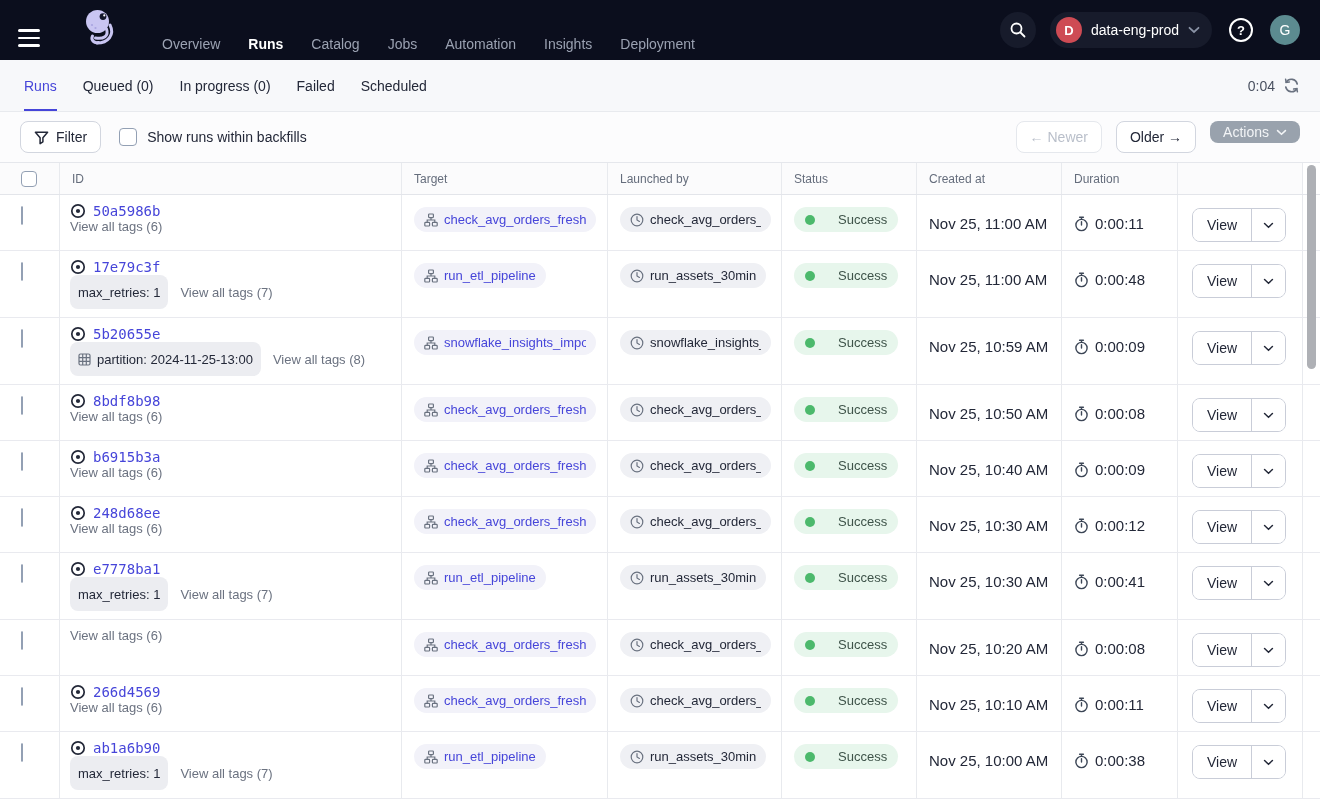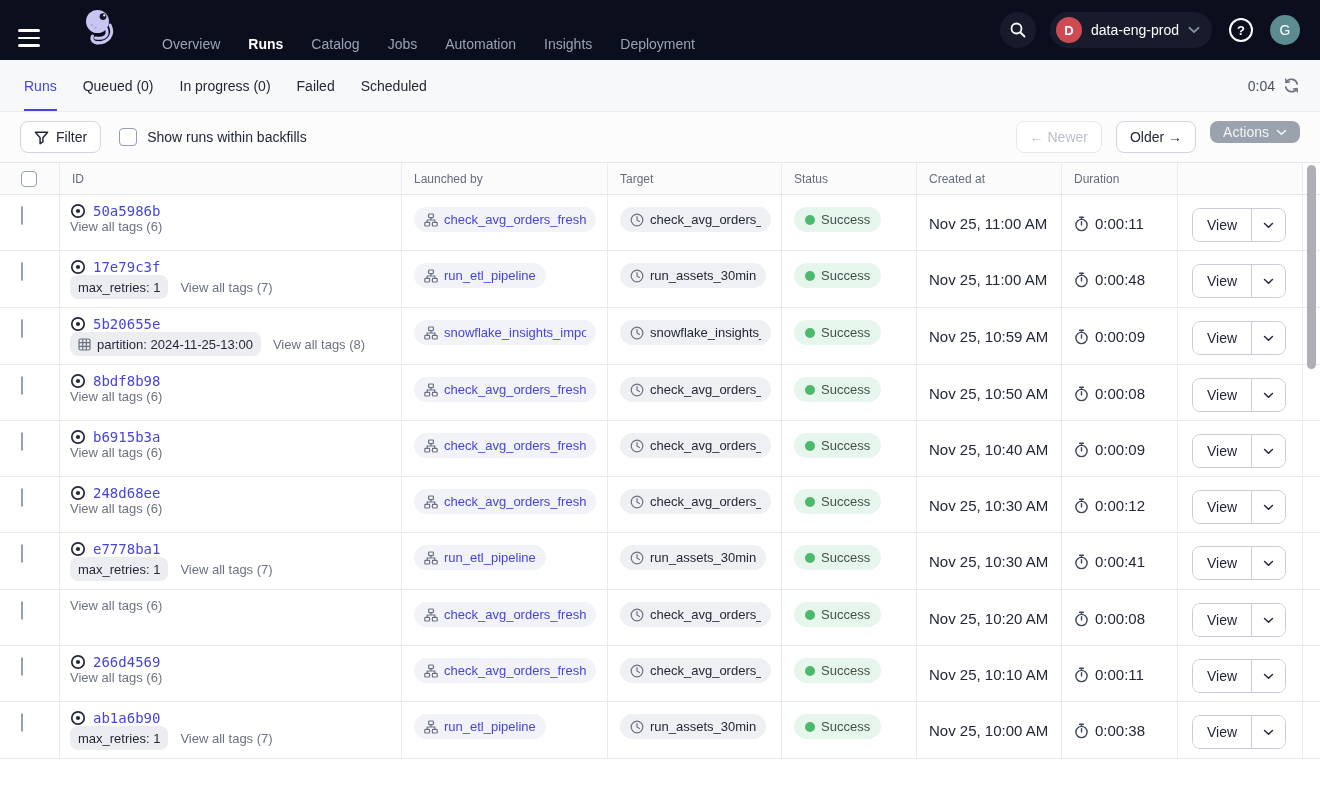--- a/index.html
+++ b/index.html
@@ -72,31 +72,31 @@
     align-items:flex-start; }
   .cell.center-v{ align-items:flex-start; padding-top:12px; }
   .cell-check{ border-right:1px solid #E8EAEE; padding:12px 0 0 21px; }
   .gutter{ border:none; background:#fff; }
   .id-cell{ display:flex; flex-direction:column; gap:0; border-right:1px solid #E8EAEE;
     padding:8px 10px 8px 10px; }
   .id-line{ display:flex; align-items:center; gap:7px; }
   .run-id{ font-family:"DejaVu Sans Mono", monospace; font-size:14px; color:var(--accent);
     text-decoration:none; cursor:pointer; }
   .tags-line{ display:flex; align-items:center; gap:12px; }
-  .tag-pill{ height:24px; background:#ECEDF1; border-radius:8px; display:flex; align-items:center;
+  .tag-pill{ height:34px; background:#ECEDF1; border-radius:8px; display:flex; align-items:center;
     gap:6px; padding:0 8px; font-size:13px; color:#232838; }
   .tags-link{ font-size:13px; color:#6B7280; cursor:pointer; }
   .pill{ height:25px; border-radius:13px; display:inline-flex; align-items:center; gap:6px;
     padding:0 10px; font-size:13px; max-width:182px; overflow:hidden; white-space:nowrap;
     cursor:pointer; }
   .pill .pill-text{ overflow:hidden; white-space:nowrap; }
   .target-pill{ background:#F2F2F9; color:var(--accent); }
   .launched-pill{ background:#EFF0F4; color:#232838; }
   .status-pill{ height:25px; border-radius:13px; background:#E7F6EC; display:inline-flex;
-    align-items:center; gap:6px; padding:0 11px; font-size:13px; color:#3E5349; }
+    align-items:center; gap:23px; padding:0 11px; font-size:13px; color:#3E5349; }
   .status-dot{ width:10px; height:10px; border-radius:50%; background:var(--success); }
   .created{ font-size:15px; color:#232838; padding-top:12px; }
   .duration-line{ display:flex; align-items:center; gap:6px; padding-top:12px; font-size:15px;
     color:#232838; }
   .view-btn{ display:inline-flex; height:34px; border:1px solid #C9CDD8; border-radius:8px;
     overflow:hidden; background:#fff; margin-top:5px; margin-left:2px; }
   .view-main{ border:none; background:#fff; font-size:14px; color:#232838; padding:0 14px;
     cursor:pointer; font-family:inherit; }
   .view-caret{ border:none; border-left:1px solid #C9CDD8; background:#fff; width:34px;
     display:flex; align-items:center; justify-content:center; cursor:pointer; }
@@ -234,22 +234,22 @@
     </button>
   </div>
 </div>
 
 <div class="table">
   <div class="thead grid-cols">
     <div class="th-check">
       <span class="checkbox" style="width:16px;height:16px;"></span>
     </div>
     <div class="th">ID</div>
+    <div class="th">Target</div>
     <div class="th">Launched by</div>
-    <div class="th">Target</div>
     <div class="th">Status</div>
     <div class="th">Created at</div>
     <div class="th">Duration</div>
     <div class="th"></div>
     <div class="th nob gutter"></div>
   </div>
 
   <div class="row grid-cols">
     <div class="cell-check">
       <span class="checkbox"></span>

